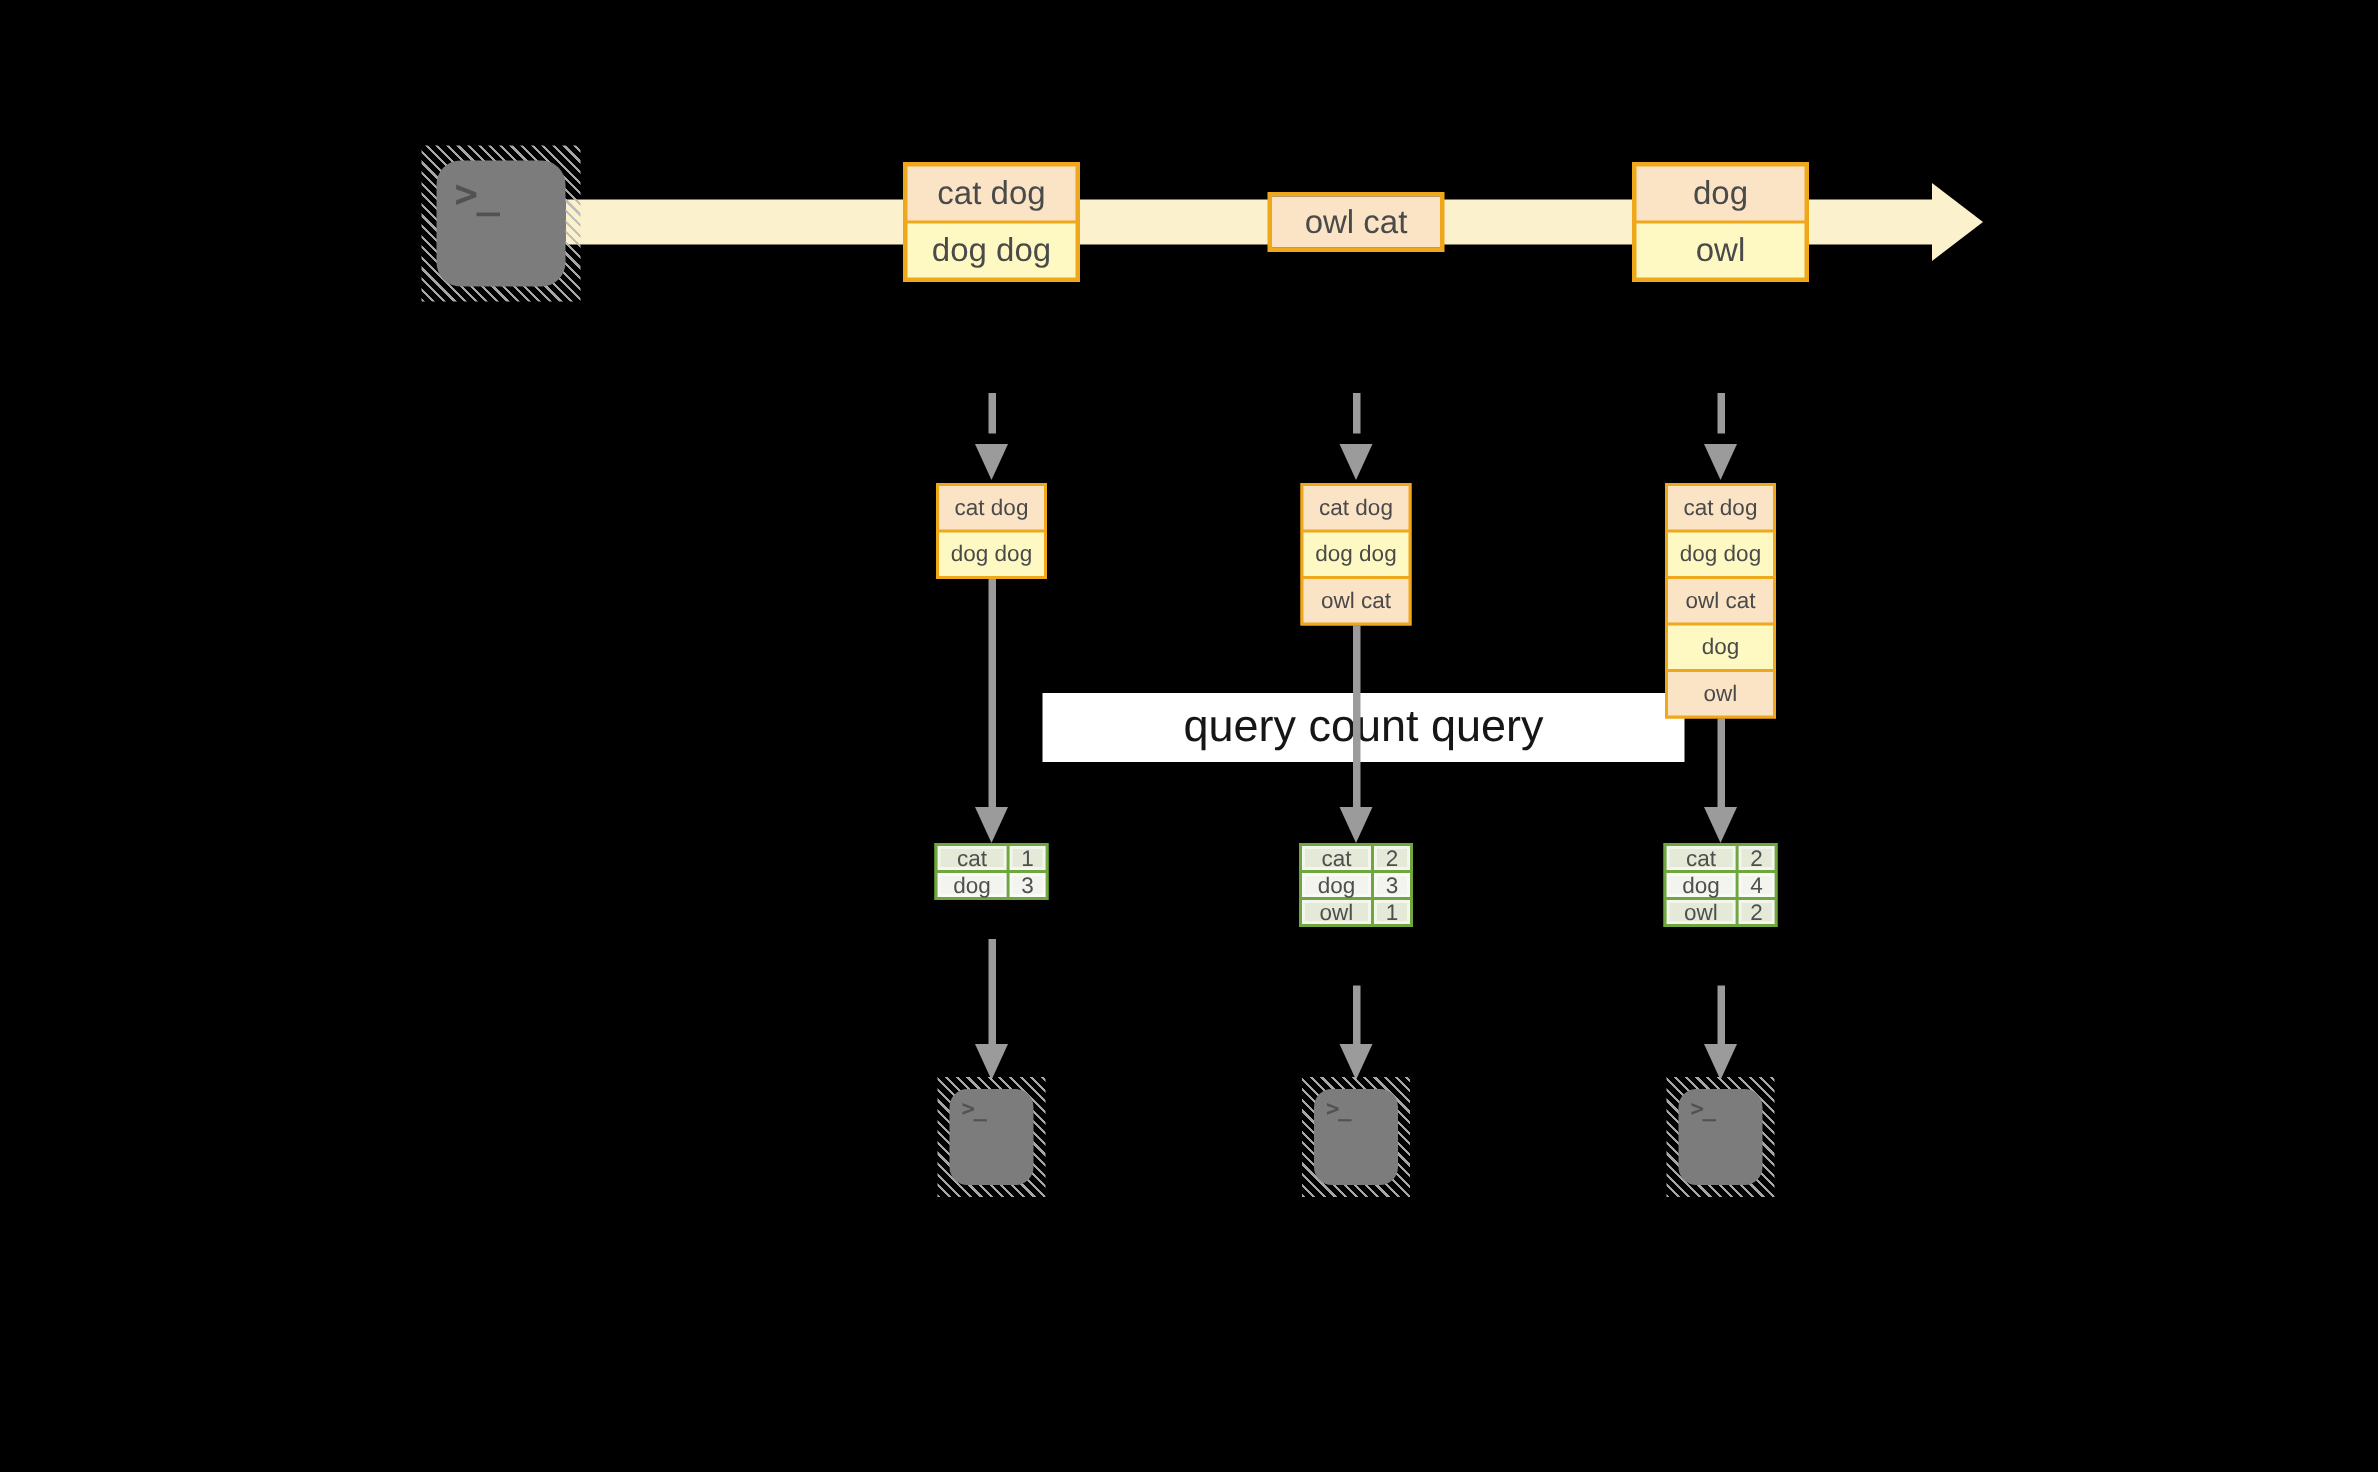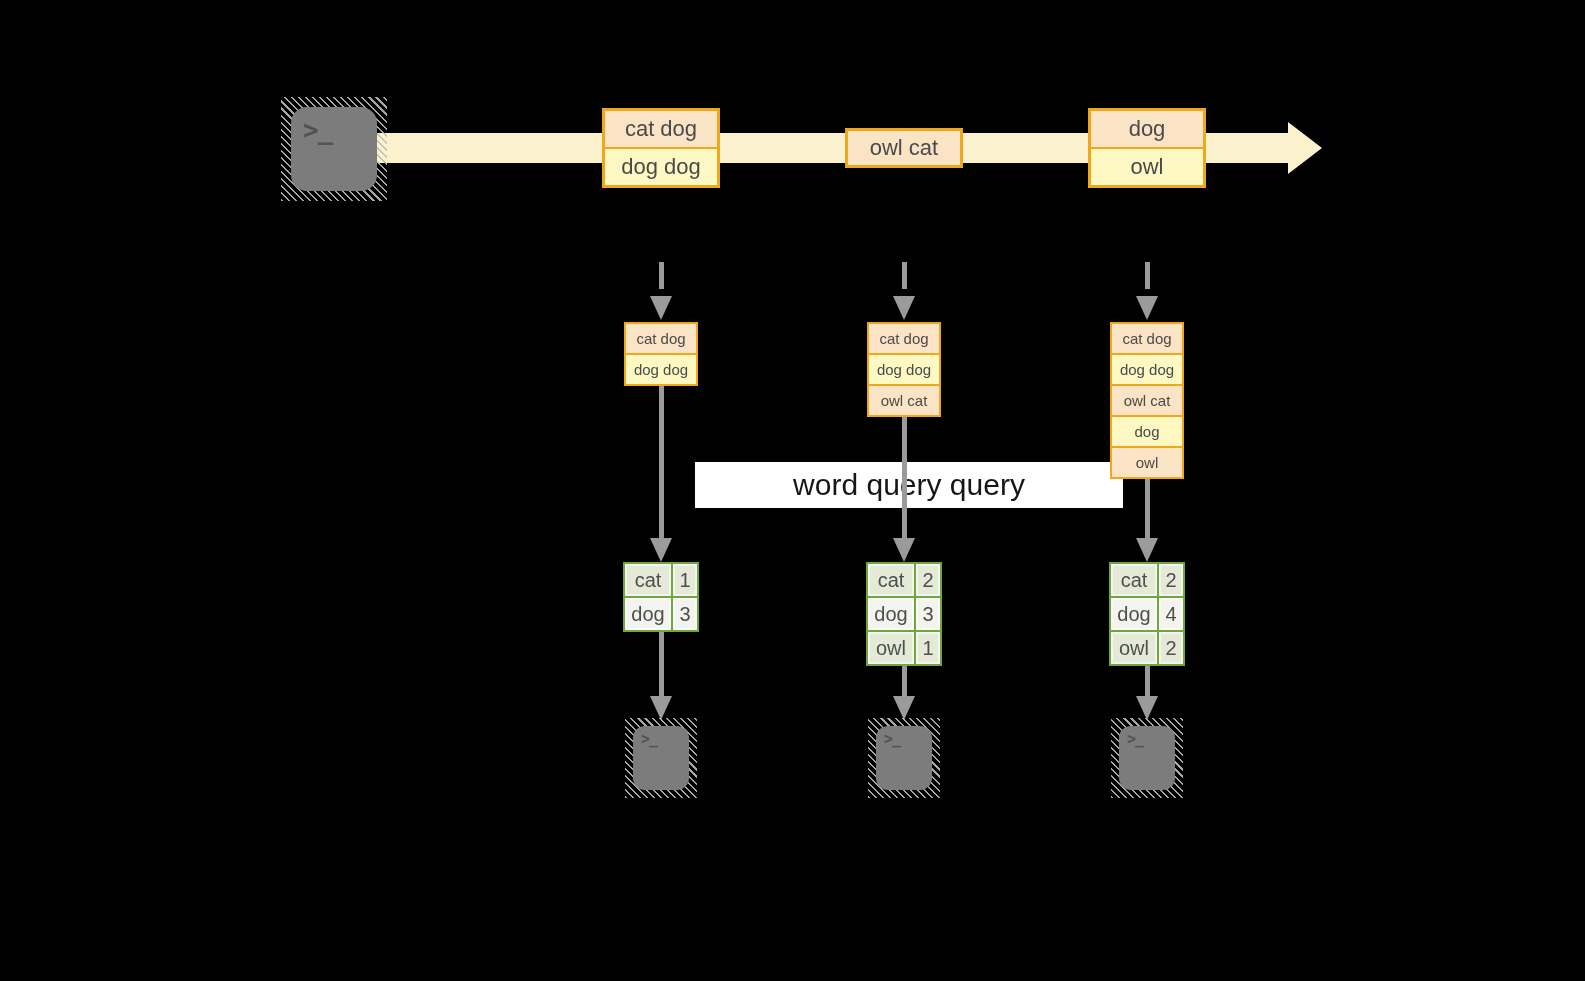--- a/index.html
+++ b/index.html
@@ -36,22 +36,22 @@
                 color:#4a4a4a; }
   .obox.big .cell { height:36px; font-size:22px; }
   .obox.mid .cell { height:34px; font-size:22px; }
   .obox.small .cell { height:29px; font-size:15px; }
   .cell.dark  { background:#fbe4c6; }
   .cell.light { background:#fef9c3; }
 
   
   .gtable { position:absolute; border:2px solid #6fa63e; background:#6fa63e;
             display:grid; grid-template-columns:46px 24px; gap:2px; z-index:3; }
-  .gtable .gcell { height:32px; display:flex; align-items:center; justify-content:center;
-            font-size:20px; color:#4f4f4f;
+  .gtable .gcell { height:16px; display:flex; align-items:center; justify-content:center;
+            font-size:15px; color:#4f4f4f;
             box-shadow: inset 0 0 0 2px rgba(255,255,255,.55); }
   .gcell.dark  { background:#e4ead7; }
   .gcell.light { background:#f2f4ed; }
 
   
   .dash, .vline { position:absolute; width:5px; background:#9b9b9b; z-index:2; }
   .ahead { position:absolute; width:0; height:0; z-index:2;
            border-left:11px solid transparent; border-right:11px solid transparent;
            border-top:24px solid #9b9b9b; }
 
@@ -105,21 +105,21 @@
   </div>
   <div class="obox small" style="left:1110px; top:322px; width:70px;">
     <div class="cell dark">cat dog</div>
     <div class="cell light">dog dog</div>
     <div class="cell dark">owl cat</div>
     <div class="cell light">dog</div>
     <div class="cell dark">owl</div>
   </div>
 
   <div class="qbox">
-    <span>word query query</span>
+    <span>query count query</span>
   </div>
 
   <div class="vline" style="left:659px; top:386px; height:154px;"></div>
   <div class="ahead" style="left:650px; top:538px;"></div>
   <div class="vline" style="left:902px; top:417px; height:123px;"></div>
   <div class="ahead" style="left:893px; top:538px;"></div>
   <div class="vline" style="left:1145px; top:479px; height:61px;"></div>
   <div class="ahead" style="left:1136px; top:538px;"></div>
 
   <div class="gtable" style="left:623px; top:562px;">

